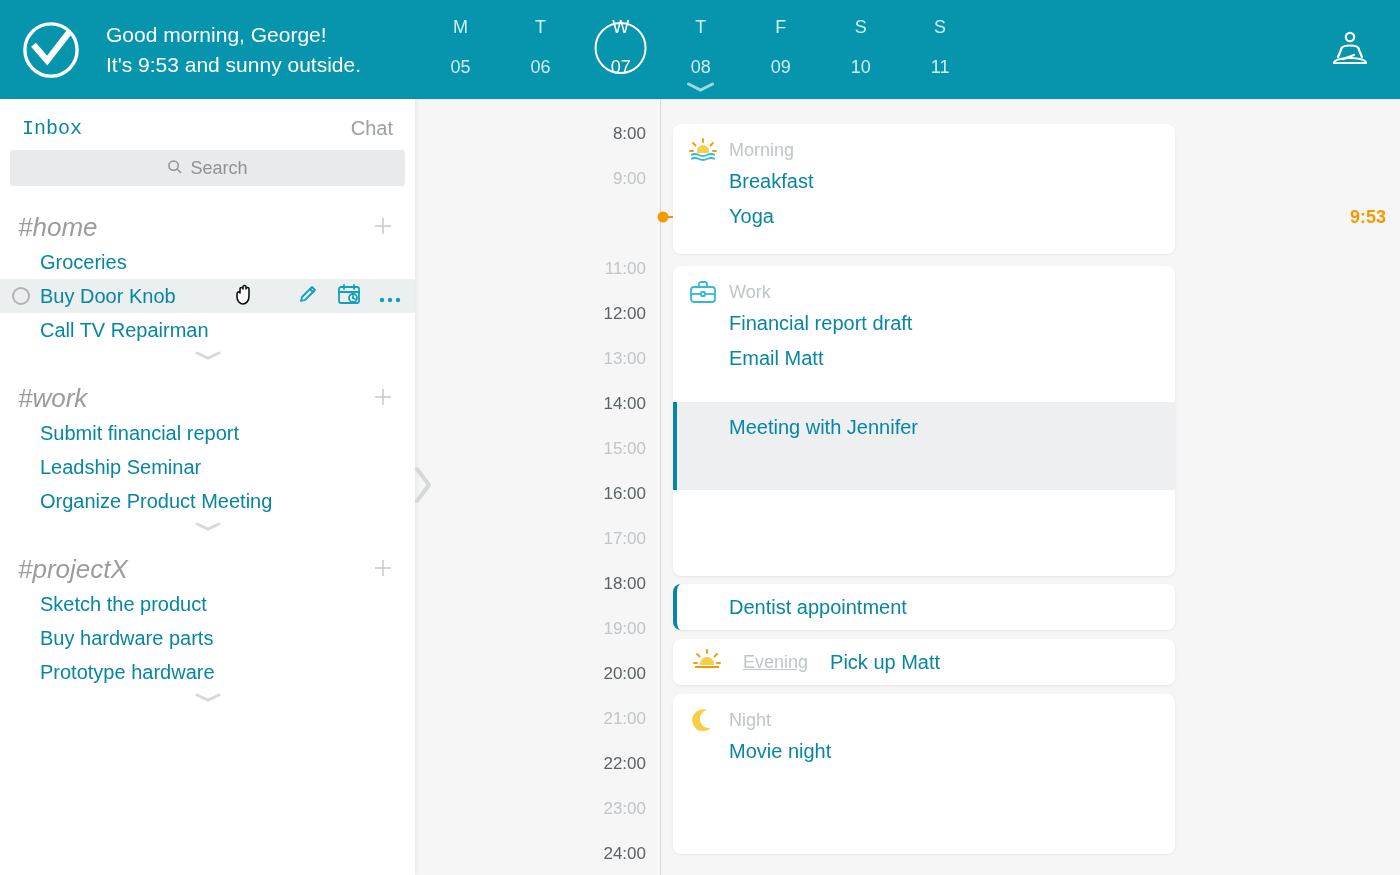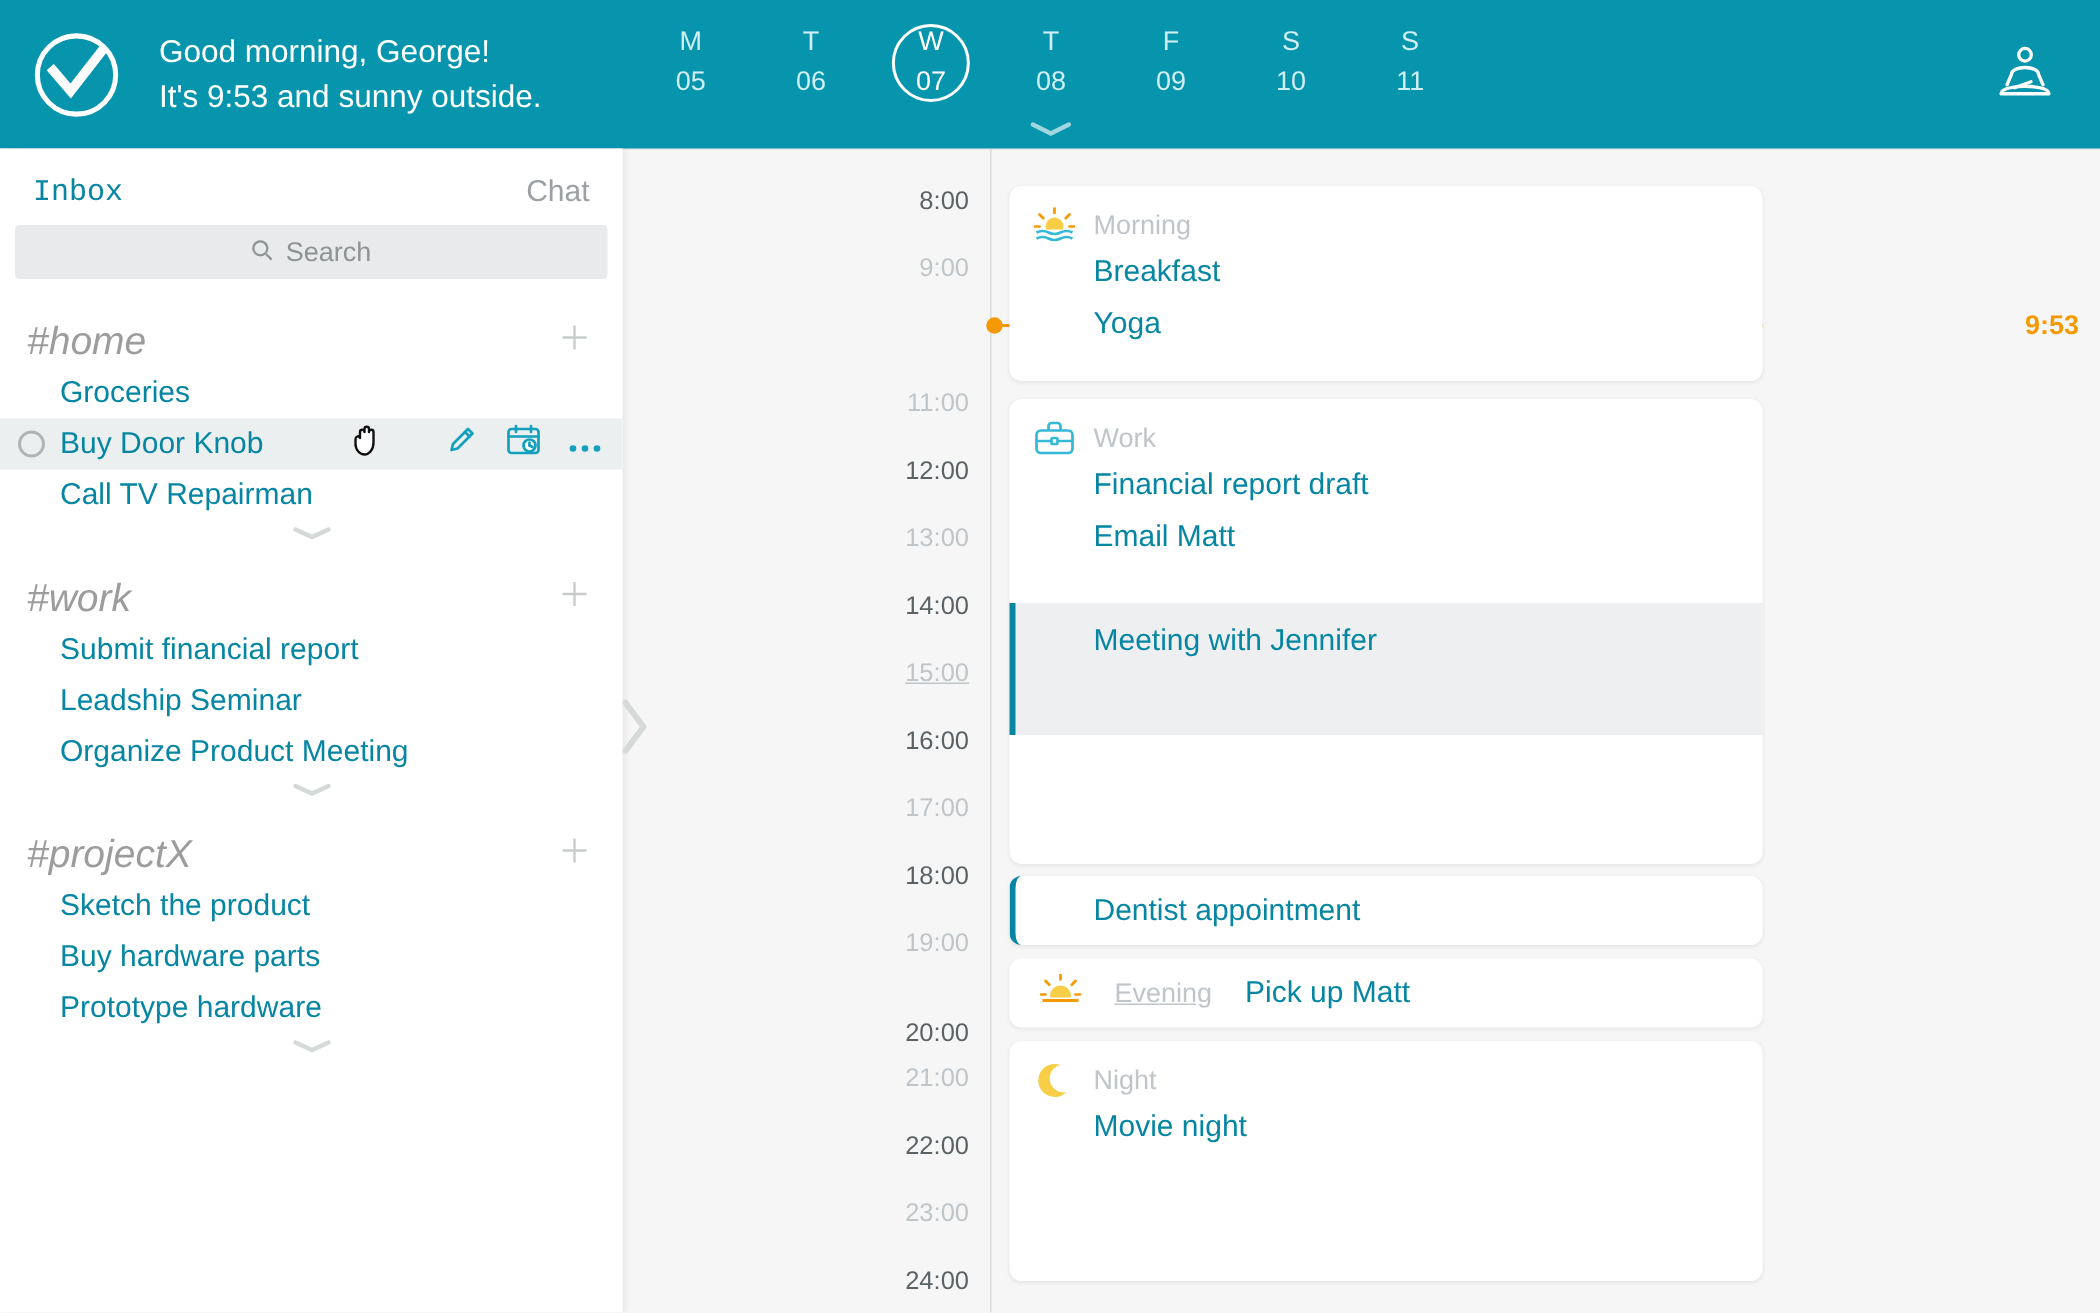--- a/index.html
+++ b/index.html
@@ -54,21 +54,21 @@
     top:18px;
   }
   .day{
     text-align:center;
     cursor:pointer;
     position:relative;
     color:#CFEFF4;
     font-weight:300;
   }
   .day .dow{font-size:18px;line-height:1;}
-  .day .num{font-size:18px;margin-top:8px;}
+  .day .num{font-size:18px;margin-top:21px;}
   .day.selected{color:#fff;}
   .day.selected::before{
     content:"";
     position:absolute;
     width:48px;height:48px;
     border:2px solid #fff;
     border-radius:50%;
     left:50%;top:50%;
     transform:translate(-50%,-50%);
   }
@@ -493,26 +493,26 @@
   <div class="timeline">
     <div class="dayline"></div>
 
     <div class="timecol" id="timecol">
         <span class="hour major" style="top: 35px;">8:00</span>
         <span class="hour" style="top: 80px;">9:00</span>
         <span class="hour" style="top: 170px;">11:00</span>
         <span class="hour major" style="top: 215px;">12:00</span>
         <span class="hour" style="top: 260px;">13:00</span>
         <span class="hour major" style="top: 305px;">14:00</span>
-        <span class="hour" style="top: 350px; text-decoration: underline;">15:00</span>
+        <span class="hour" style="top: 350px;">15:00</span>
         <span class="hour major" style="top: 395px;">16:00</span>
         <span class="hour" style="top: 440px;">17:00</span>
         <span class="hour major" style="top: 485px;">18:00</span>
         <span class="hour" style="top: 530px;">19:00</span>
-        <span class="hour major" style="top: 575px; margin-top: 15px;">20:00</span>
+        <span class="hour major" style="top: 575px;">20:00</span>
         <span class="hour" style="top: 620px;">21:00</span>
         <span class="hour major" style="top: 665px;">22:00</span>
         <span class="hour" style="top: 710px;">23:00</span>
         <span class="hour major" style="top: 755px;">24:00</span>
       </div>
 
     <div class="now" style="top:118px">9:53</div>
     <div class="now-line" style="top:117px"></div>
     <div class="now-dot" style="top:118px;left:248px"></div>
 

